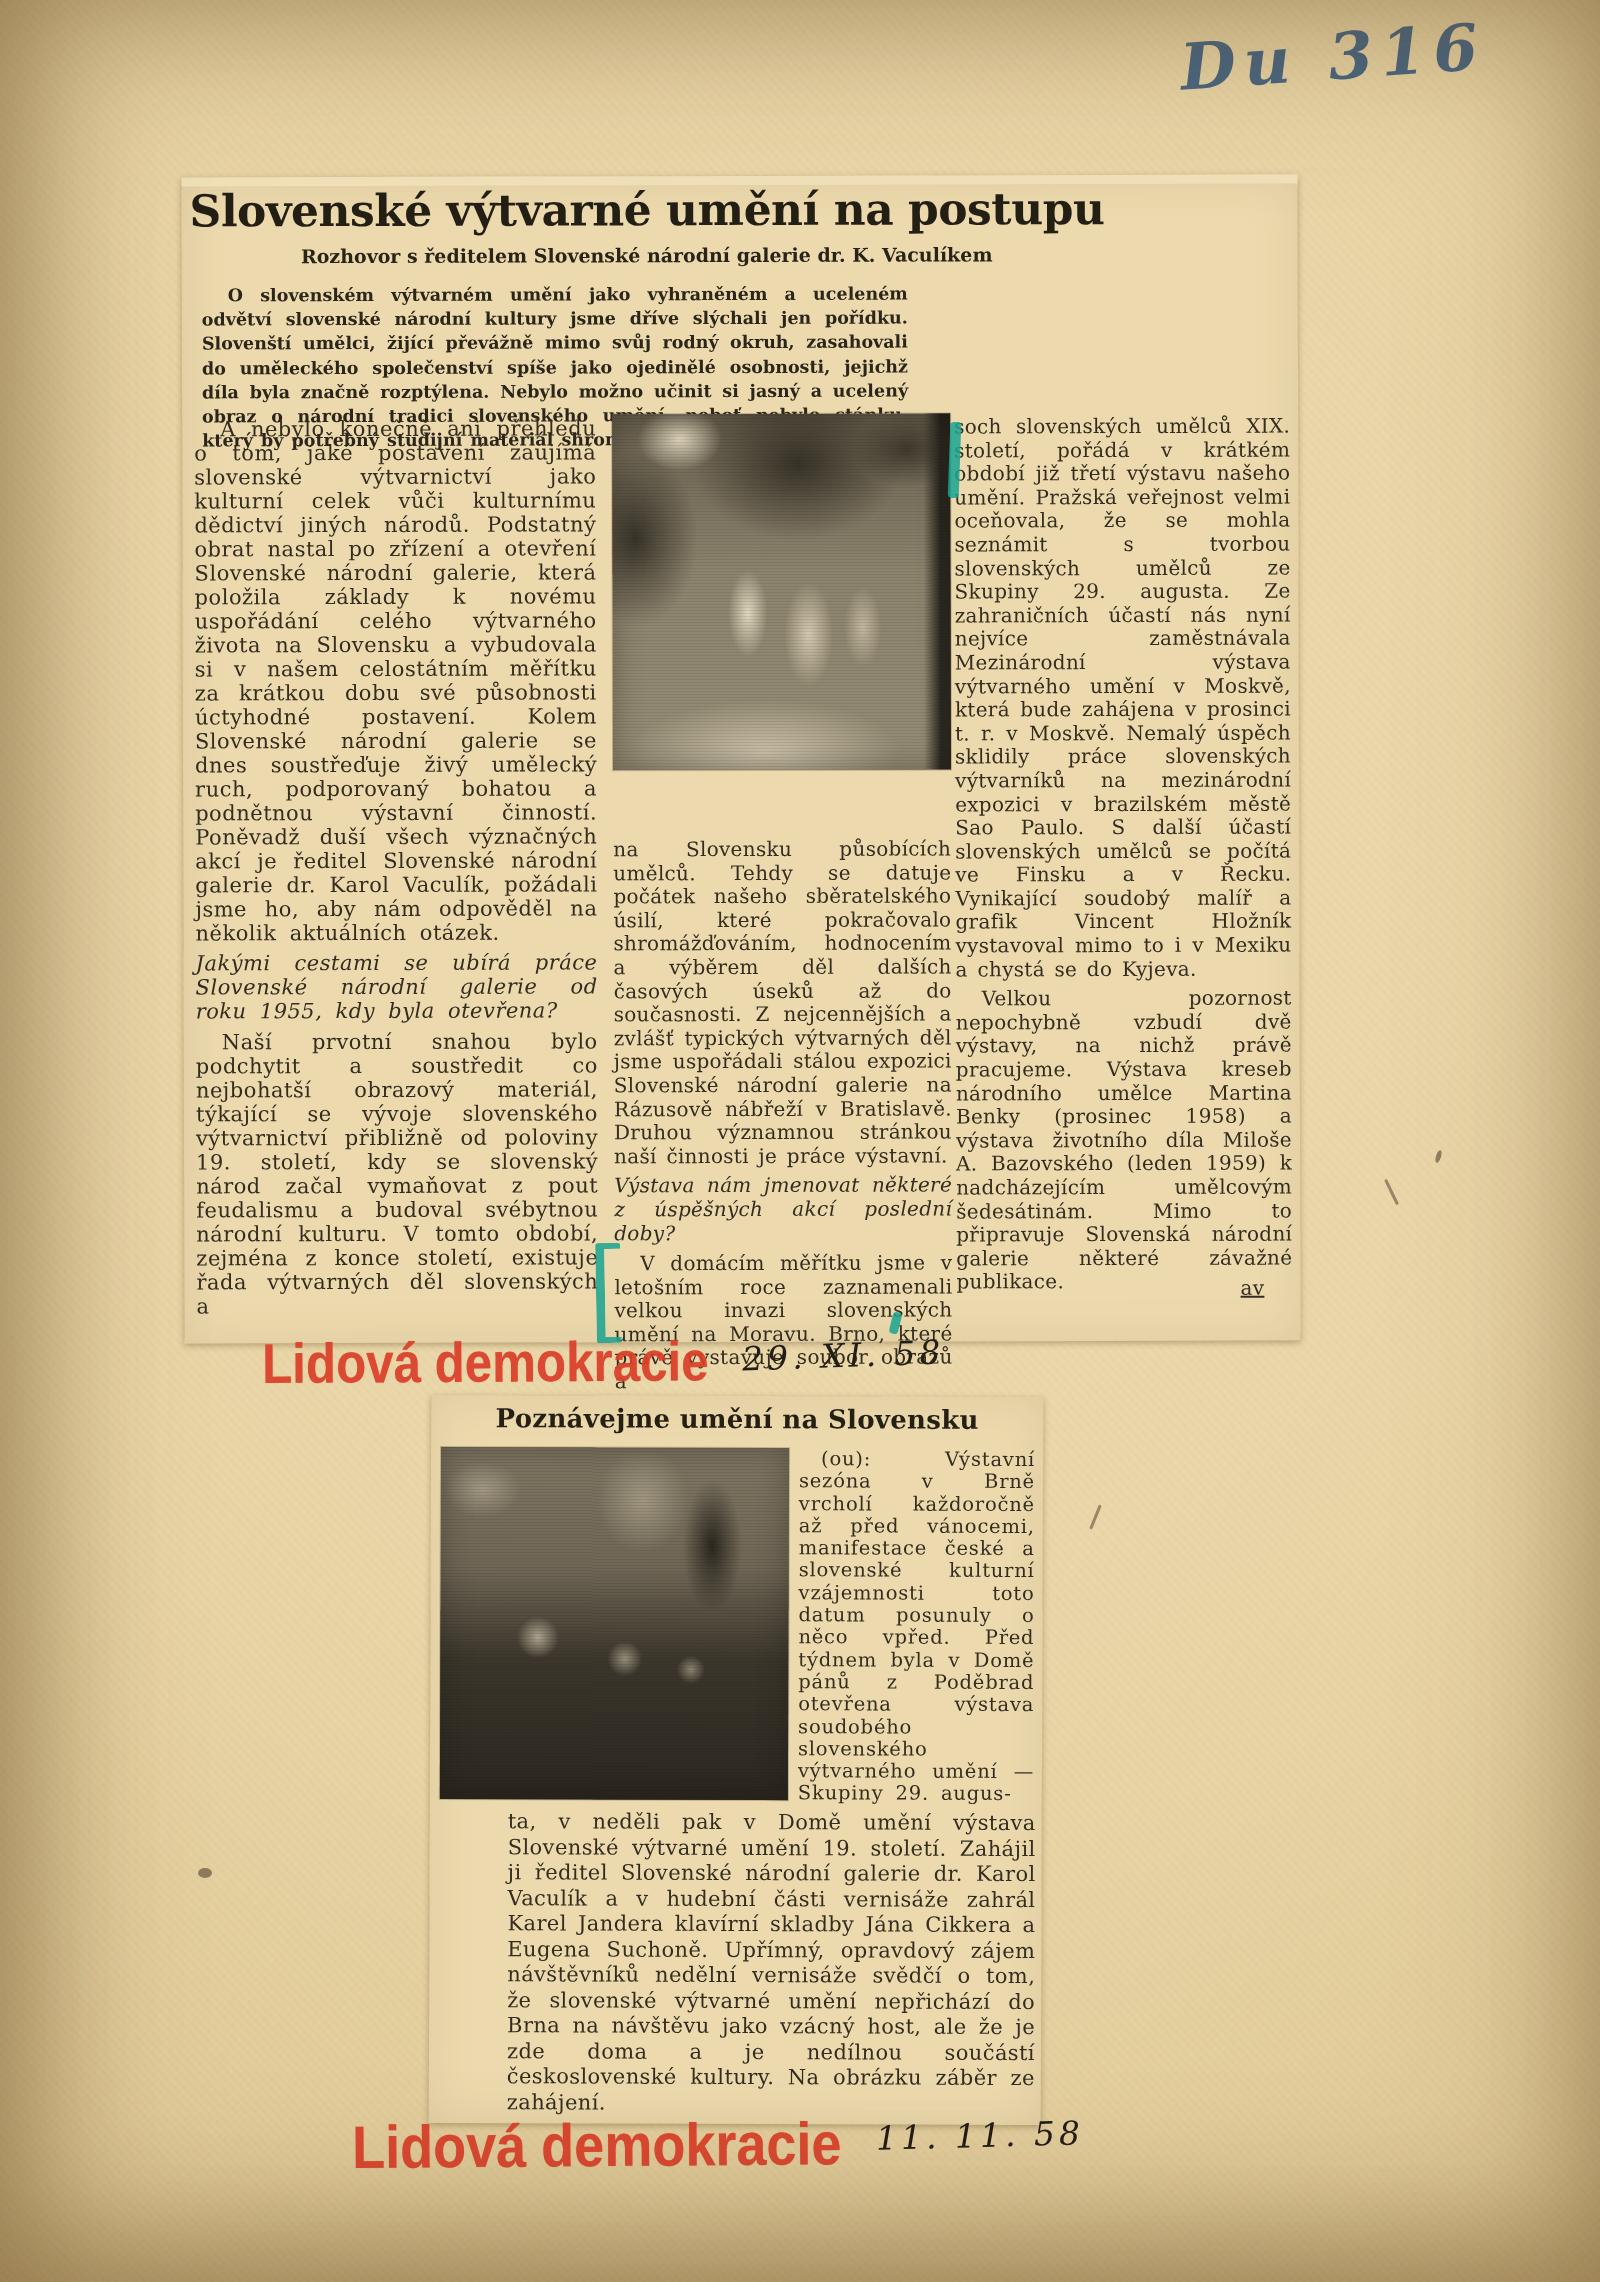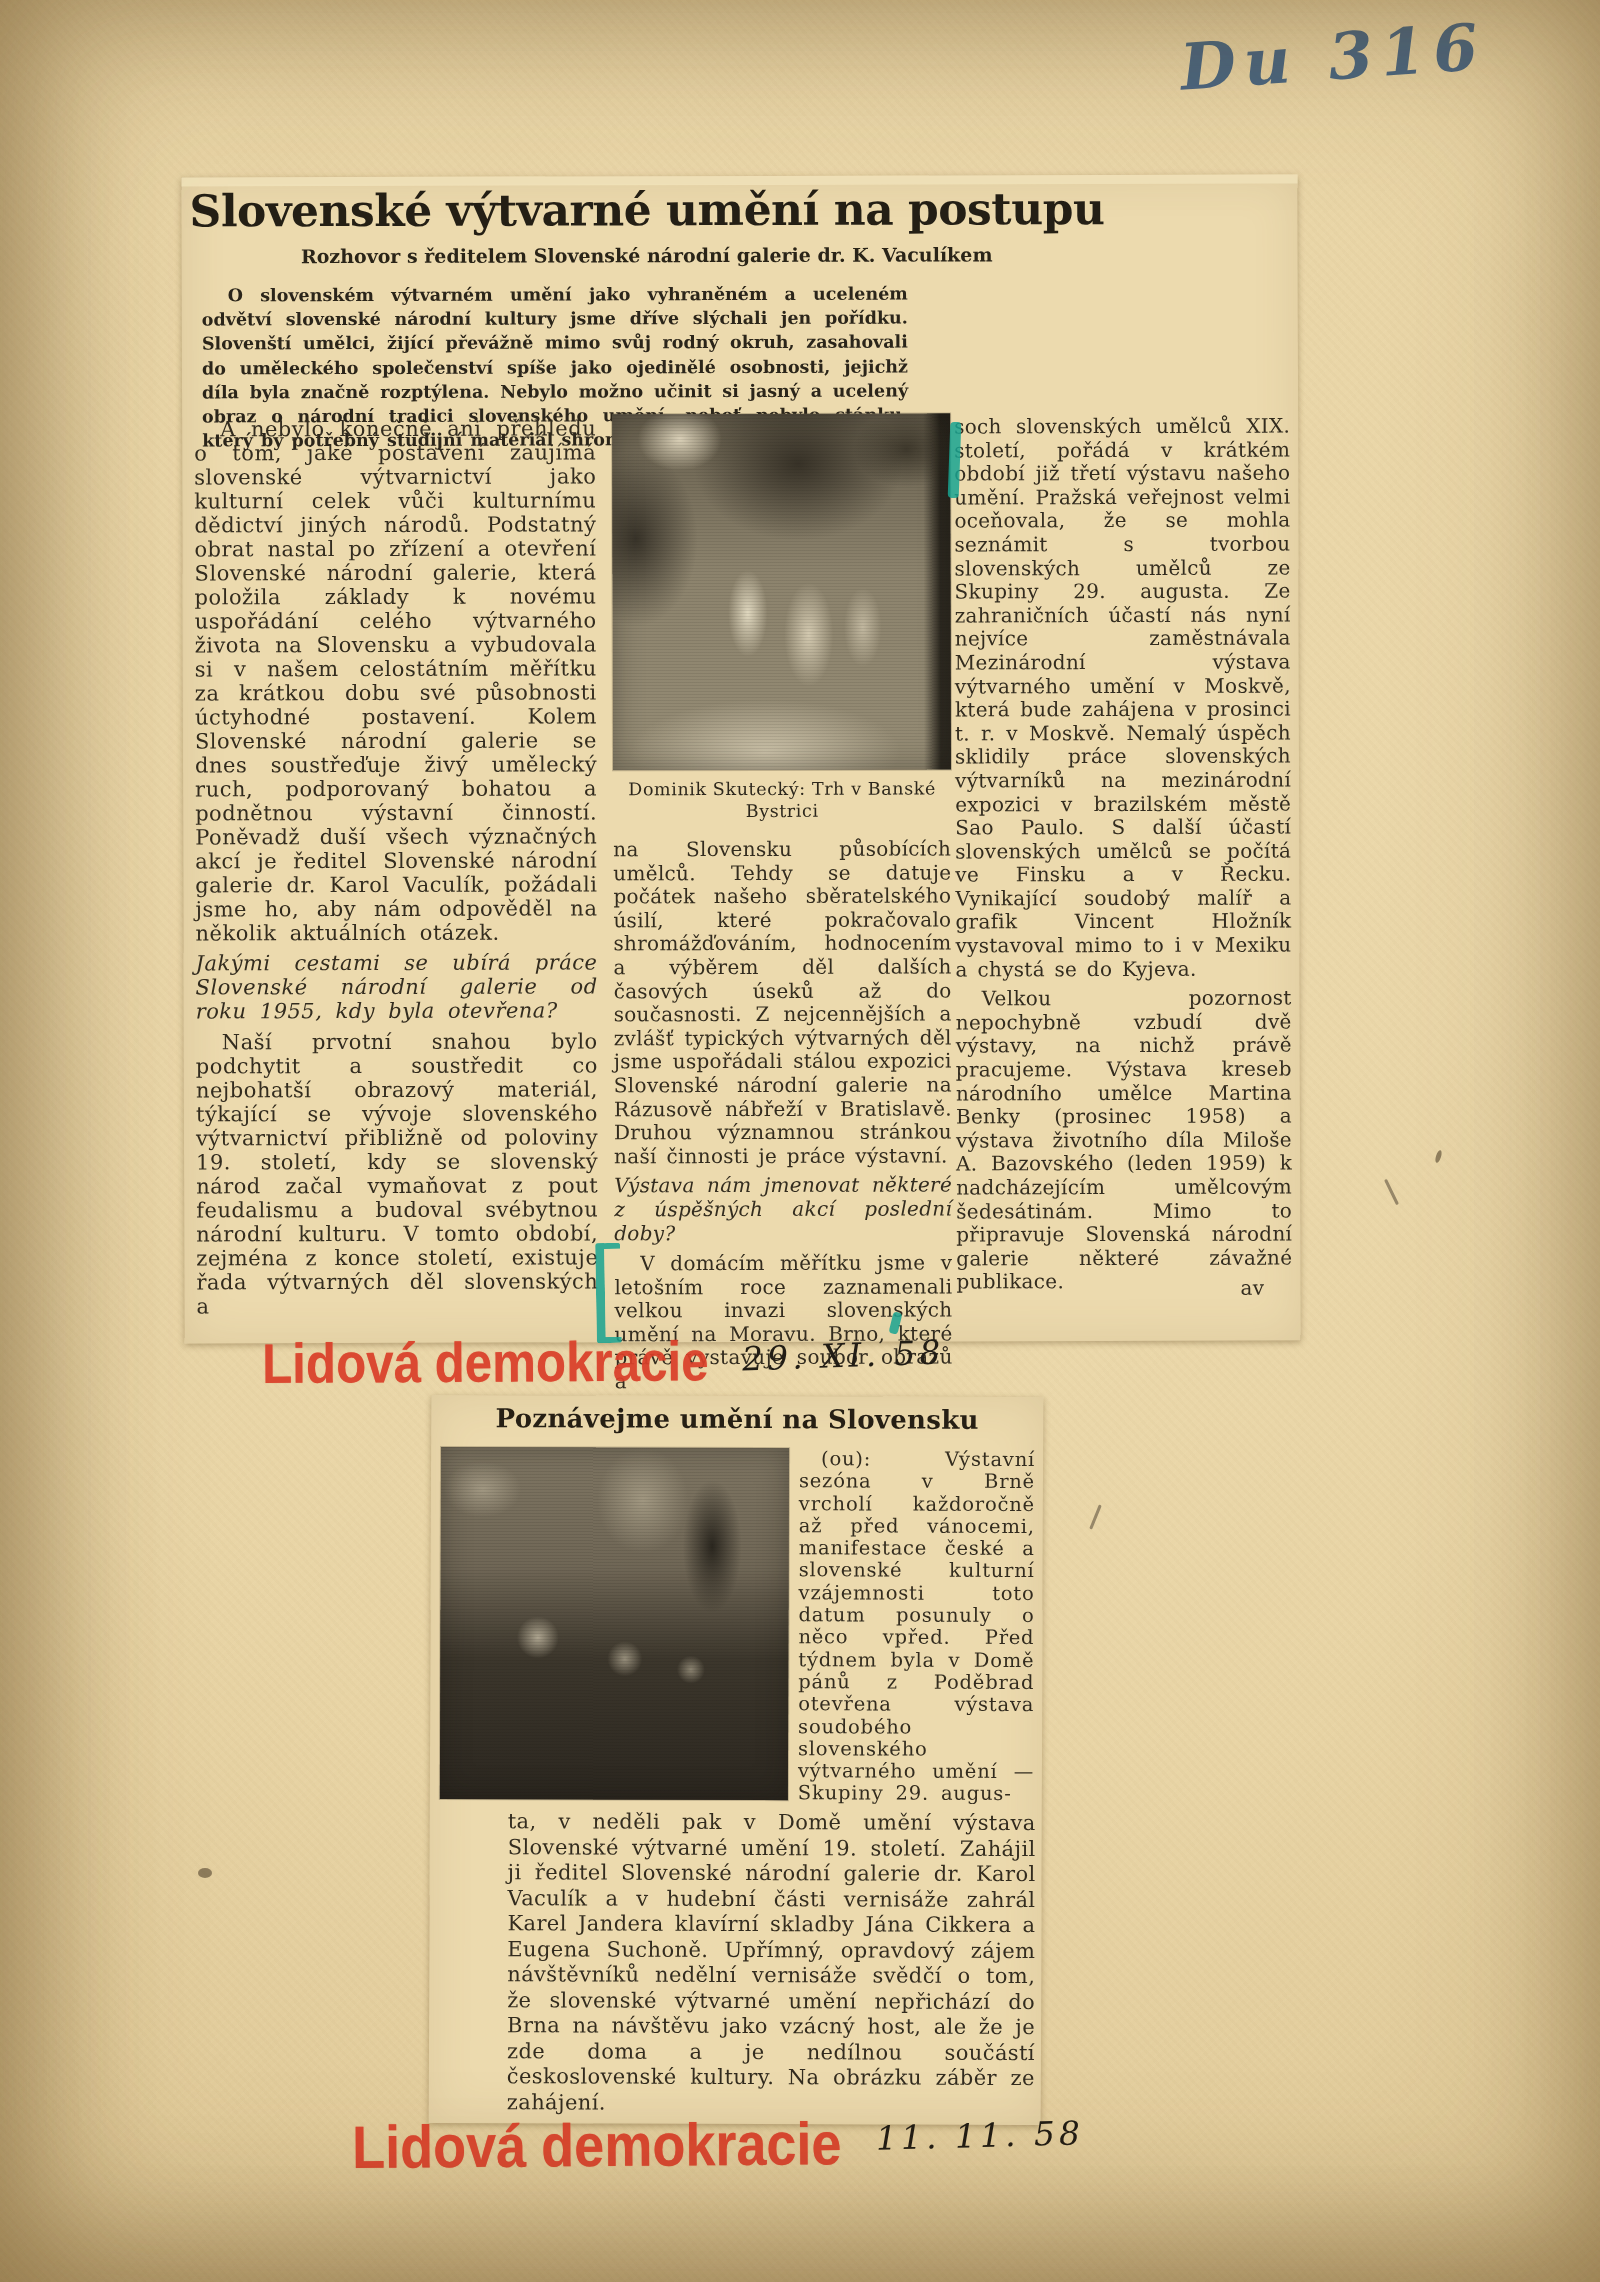--- a/index.html
+++ b/index.html
@@ -43,21 +43,21 @@
     font-size:17.5px;line-height:24.2px;font-weight:bold;color:#2b251a;
     text-align:justify;text-indent:26px;word-spacing:2px;
   }
   .col{position:absolute;color:#332c1f;}
   .col p{margin:0 0 6px 0;text-align:justify;}
   .col-left{left:12px;top:240px;width:402px;font-size:21px;line-height:24px;letter-spacing:.5px;word-spacing:6px;}
   .col-mid{left:430px;top:662px;width:338px;font-size:20px;line-height:23.6px;letter-spacing:.3px;word-spacing:3px;}
   .col-right{left:772px;top:240px;width:336px;font-size:20px;line-height:23.6px;letter-spacing:.3px;word-spacing:3px;}
   .indent{text-indent:26px;}
   .question{font-style:italic;margin:5px 0 7px 0 !important;}
-  .sig{text-align:right !important;margin-top:-23px !important;padding-right:28px;}
+  .sig{text-align:right !important;margin-top:-23px !important;padding-right:28px;text-decoration:underline;}
   
   .photo{position:absolute;box-shadow:0 0 0 1px rgba(60,50,35,.25), inset 0 0 30px rgba(20,17,12,.35);}
   .photo1{
     left:430px;top:238px;width:338px;height:356px;background-color:#948b74;
     background-image:
       repeating-linear-gradient(0deg, rgba(22,19,14,.09) 0 1px, transparent 1px 3px),
       radial-gradient(ellipse 60px 45px at 20% 7%, rgba(234,224,198,.9), transparent 70%),
       radial-gradient(ellipse 95px 135px at 7% 35%, rgba(36,32,25,.78), transparent 65%),
       radial-gradient(ellipse 150px 110px at 55% 14%, rgba(45,40,31,.85), transparent 70%),
       radial-gradient(ellipse 75px 55px at 87% 10%, rgba(50,45,34,.8), transparent 70%),
@@ -137,21 +137,20 @@
     <h2 class="subhead">Rozhovor s ředitelem Slovenské národní galerie dr. K. Vaculíkem</h2>
     <p class="intro">O slovenském výtvarném umění jako vyhraněném a uceleném odvětví slovenské národní kultury jsme dříve slýchali jen pořídku. Slovenští umělci, žijící převážně mimo svůj rodný okruh, zasahovali do uměleckého společenství spíše jako ojedinělé osobnosti, jejichž díla byla značně rozptýlena. Nebylo možno učinit si jasný a ucelený obraz o národní tradici slovenského umění, neboť nebylo stánku, který by potřebný studijní materiál shromažďoval.</p>
 
     <div class="col col-left">
       <p class="indent">A nebylo konečně ani přehledu o tom, jaké postavení zaujímá slovenské výtvarnictví jako kulturní celek vůči kulturnímu dědictví jiných národů. Podstatný obrat nastal po zřízení a otevření Slovenské národní galerie, která položila základy k novému uspořádání celého výtvarného života na Slovensku a vybudovala si v našem celostátním měřítku za krátkou dobu své působnosti úctyhodné postavení. Kolem Slovenské národní galerie se dnes soustřeďuje živý umělecký ruch, podporovaný bohatou a podnětnou výstavní činností. Poněvadž duší všech význačných akcí je ředitel Slovenské národní galerie dr. Karol Vaculík, požádali jsme ho, aby nám odpověděl na několik aktuálních otázek.</p>
       <p class="question">Jakými cestami se ubírá práce Slovenské národní galerie od roku 1955, kdy byla otevřena?</p>
       <p class="indent">Naší prvotní snahou bylo podchytit a soustředit co nejbohatší obrazový materiál, týkající se vývoje slovenského výtvarnictví přibližně od poloviny 19. století, kdy se slovenský národ začal vymaňovat z pout feudalismu a budoval svébytnou národní kulturu. V tomto období, zejména z konce století, existuje řada výtvarných děl slovenských a</p>
     </div>
 
     <div class="photo photo1"></div>
-    <p class="caption">Dominik Skutecký: Trh v Banské Bystrici</p>
 
     <div class="col col-mid">
       <p>na Slovensku působících umělců. Tehdy se datuje počátek našeho sběratelského úsilí, které pokračovalo shromážďováním, hodnocením a výběrem děl dalších časových úseků až do současnosti. Z nejcennějších a zvlášť typických výtvarných děl jsme uspořádali stálou expozici Slovenské národní galerie na Rázusově nábřeží v Bratislavě. Druhou významnou stránkou naší činnosti je práce výstavní.</p>
       <p class="question">Výstava nám jmenovat některé z úspěšných akcí poslední doby?</p>
       <p class="indent">V domácím měřítku jsme v letošním roce zaznamenali velkou invazi slovenských umění na Moravu. Brno, které právě vystavuje soubor obrazů a</p>
     </div>
 
     <div class="col col-right">
       <p>soch slovenských umělců XIX. století, pořádá v krátkém období již třetí výstavu našeho umění. Pražská veřejnost velmi oceňovala, že se mohla seznámit s tvorbou slovenských umělců ze Skupiny 29. augusta. Ze zahraničních účastí nás nyní nejvíce zaměstnávala Mezinárodní výstava výtvarného umění v Moskvě, která bude zahájena v prosinci t. r. v Moskvě. Nemalý úspěch sklidily práce slovenských výtvarníků na mezinárodní expozici v brazilském městě Sao Paulo. S další účastí slovenských umělců se počítá ve Finsku a v Řecku. Vynikající soudobý malíř a grafik Vincent Hložník vystavoval mimo to i v Mexiku a chystá se do Kyjeva.</p>
       <p class="indent">Velkou pozornost nepochybně vzbudí dvě výstavy, na nichž právě pracujeme. Výstava kreseb národního umělce Martina Benky (prosinec 1958) a výstava životního díla Miloše A. Bazovského (leden 1959) k nadcházejícím umělcovým šedesátinám. Mimo to připravuje Slovenská národní galerie některé závažné publikace.</p>

